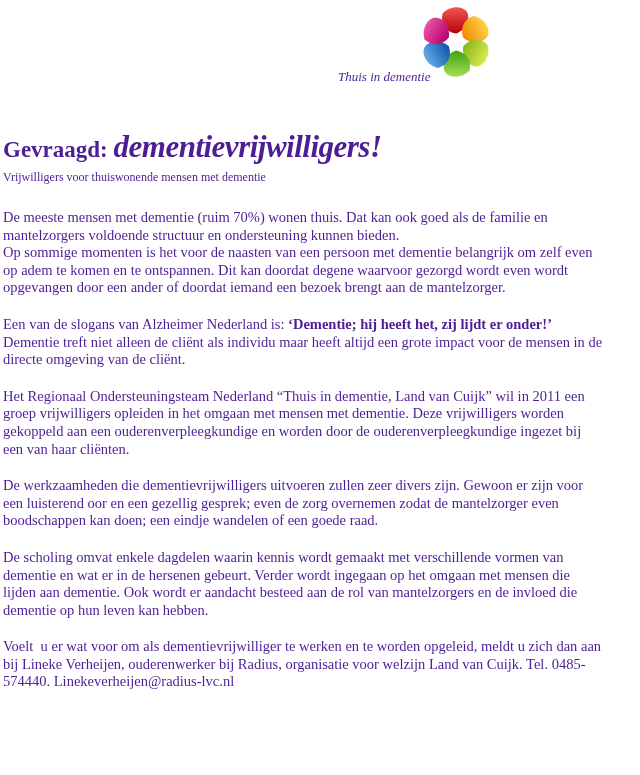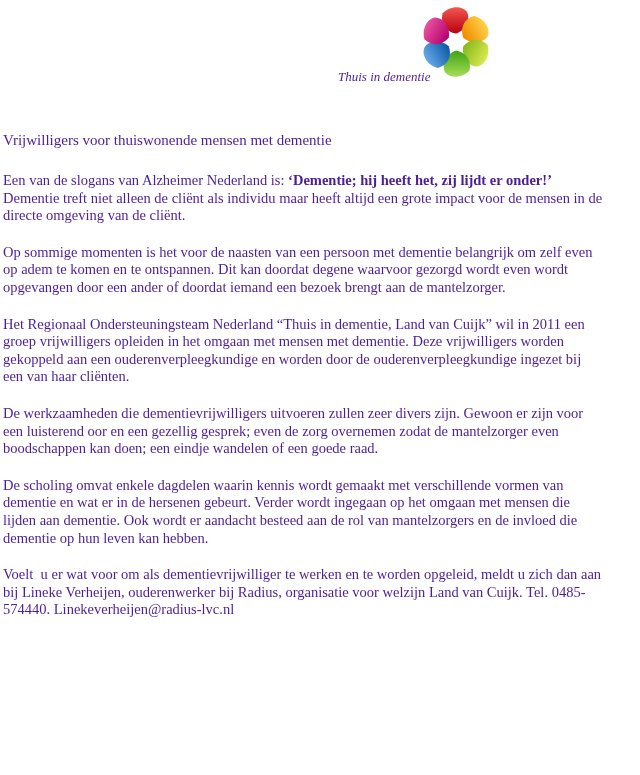--- a/index.html
+++ b/index.html
@@ -15,21 +15,21 @@
   
   .logo-wrap{position:absolute;left:336px;top:0px;width:180px;}
   .logo-flower{display:block;margin-left:78px;}
   .logo-caption{margin-top:-16px;font-style:italic;font-size:13px;line-height:17px;}
   .logo-caption .cap1{margin-left:2px;}
   .logo-caption .cap2{margin-left:40px;}
   
   .content{position:absolute;left:3px;top:130px;width:600px;}
   .headline{font-weight:bold;font-size:23px;line-height:34px;white-space:nowrap;}
   .headline .emph{font-size:31px;font-style:italic;letter-spacing:-0.5px;}
-  .subtitle{font-size:15px;line-height:18px;margin:1px 0 23px 0;}
+  .subtitle{font-size:12px;line-height:18px;margin:1px 0 23px 0;}
   .para{font-size:14.5px;line-height:17.6px;margin:0 0 19px 0;white-space:pre-wrap;}
   .para.tight{margin-bottom:0;}
   .bold{font-weight:bold;}
   .ital{}
 </style>
 </head>
 <body>
 
 <div class="page">
 
@@ -68,26 +68,28 @@
       <path d="M50,40 C38,38 31,28 34,16 C42,7 57,6 63,14 C68,24 61,36 50,40 Z" fill="url(#g4)" transform="rotate(240 50 50)"></path>
       <path d="M50,40 C38,38 31,28 34,16 C42,7 57,6 63,14 C68,24 61,36 50,40 Z" fill="url(#g5)" transform="rotate(300 50 50)"></path>
     </svg>
     <div class="logo-caption">
       <div class="cap1">Thuis in dementie</div>
     </div>
   </div>
 
   <div class="content">
 
+    <div class="headline"><span>Gevraagd: </span><span class="emph">dementievrijwilligers!</span></div>
 
     <div class="subtitle">Vrijwilligers voor thuiswonende mensen met dementie</div>
 
+    <div class="para tight">De meeste mensen met dementie (ruim 70%) wonen thuis. Dat kan ook goed als de familie en mantelzorgers voldoende structuur en ondersteuning kunnen bieden.</div>
+    <div class="para">Op sommige momenten is het voor de naasten van een persoon met dementie belangrijk om zelf even op adem te komen en te ontspannen. Dit kan doordat degene waarvoor gezorgd wordt even wordt opgevangen door een ander of doordat iemand een bezoek brengt aan de mantelzorger.</div>
+
     <div class="para"><span>Een van de slogans van Alzheimer Nederland is: </span><span class="bold">‘Dementie; hij heeft het, zij lijdt er onder!’</span><span> Dementie treft niet alleen de cliënt als individu maar heeft altijd een grote impact voor de mensen in de directe omgeving van de cliënt.</span></div>
-
-    <div class="para">Op sommige momenten is het voor de naasten van een persoon met dementie belangrijk om zelf even op adem te komen en te ontspannen. Dit kan doordat degene waarvoor gezorgd wordt even wordt opgevangen door een ander of doordat iemand een bezoek brengt aan de mantelzorger.</div>
 
     <div class="para"><span>Het Regionaal Ondersteuningsteam Nederland </span><span class="ital">“Thuis in dementie, Land van Cuijk”</span><span> wil in 2011 een groep vrijwilligers opleiden in het omgaan met mensen met dementie. Deze vrijwilligers worden gekoppeld aan een ouderenverpleegkundige en worden door de ouderenverpleegkundige ingezet bij een van haar cliënten.</span></div>
 
     <div class="para">De werkzaamheden die dementievrijwilligers uitvoeren zullen zeer divers zijn. Gewoon er zijn voor een luisterend oor en een gezellig gesprek; even de zorg overnemen zodat de mantelzorger even boodschappen kan doen; een eindje wandelen of een goede raad.</div>
 
     <div class="para">De scholing omvat enkele dagdelen waarin kennis wordt gemaakt met verschillende vormen van dementie en wat er in de hersenen gebeurt. Verder wordt ingegaan op het omgaan met mensen die lijden aan dementie. Ook wordt er aandacht besteed aan de rol van mantelzorgers en de invloed die dementie op hun leven kan hebben.</div>
 
     <div class="para"><span>Voelt  u er wat voor om als dementievrijwilliger te werken en te worden opgeleid, meldt u zich dan aan bij Lineke Verheijen, ouderenwerker bij Radius, organisatie voor welzijn Land van Cuijk. Tel. </span><span>0485-574440</span><span>. </span><span>Linekeverheijen@radius-lvc.nl</span></div>
 
   </div>

